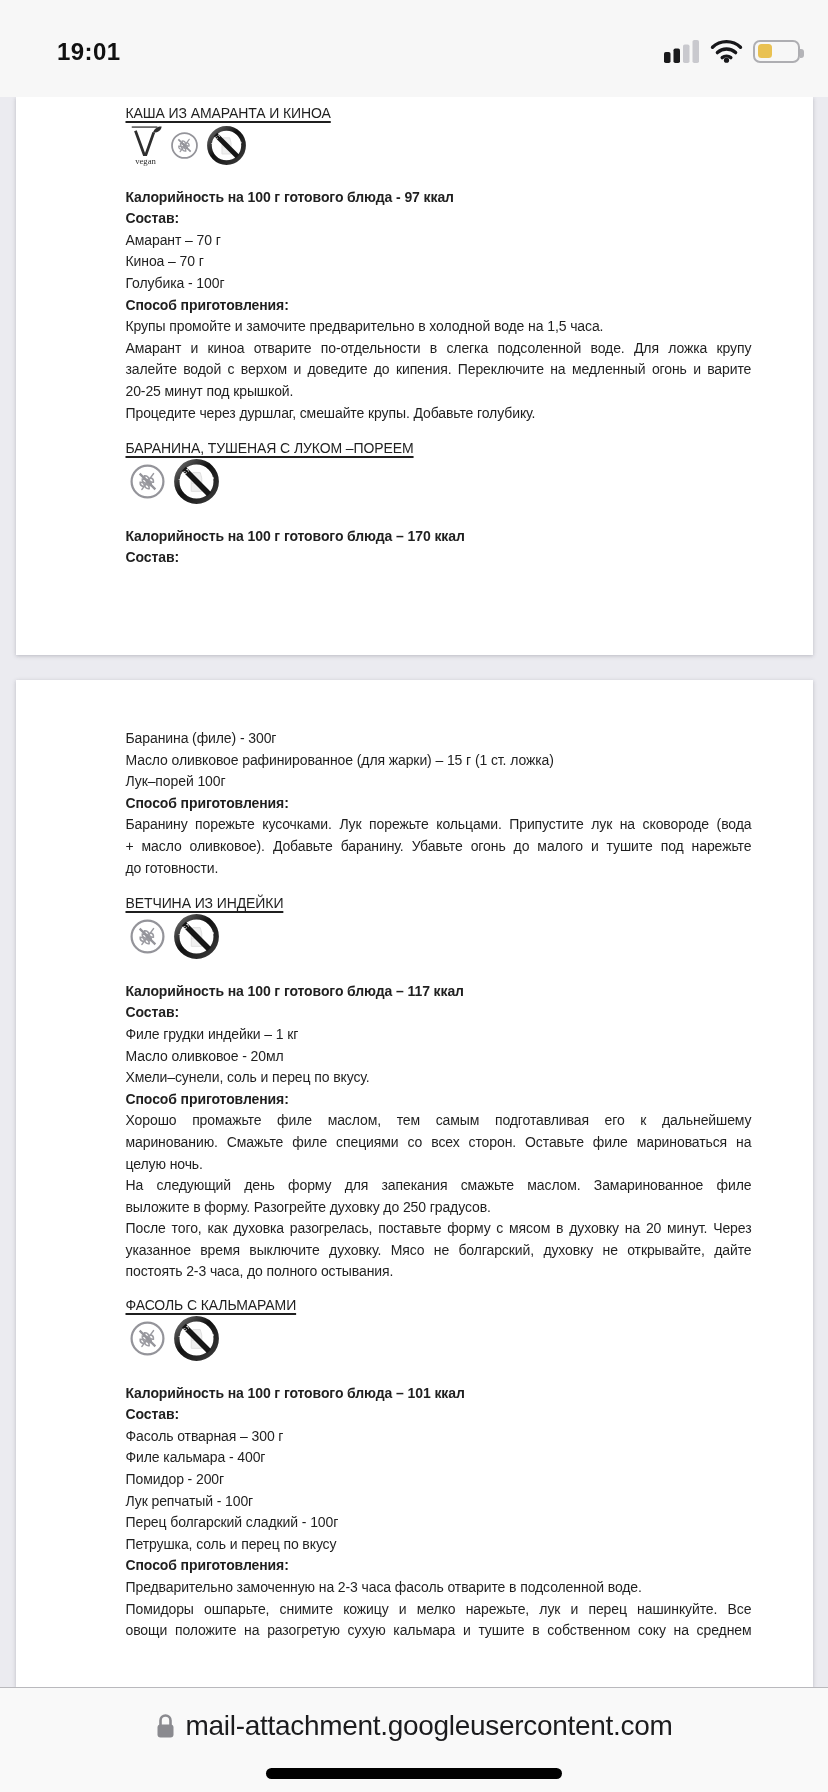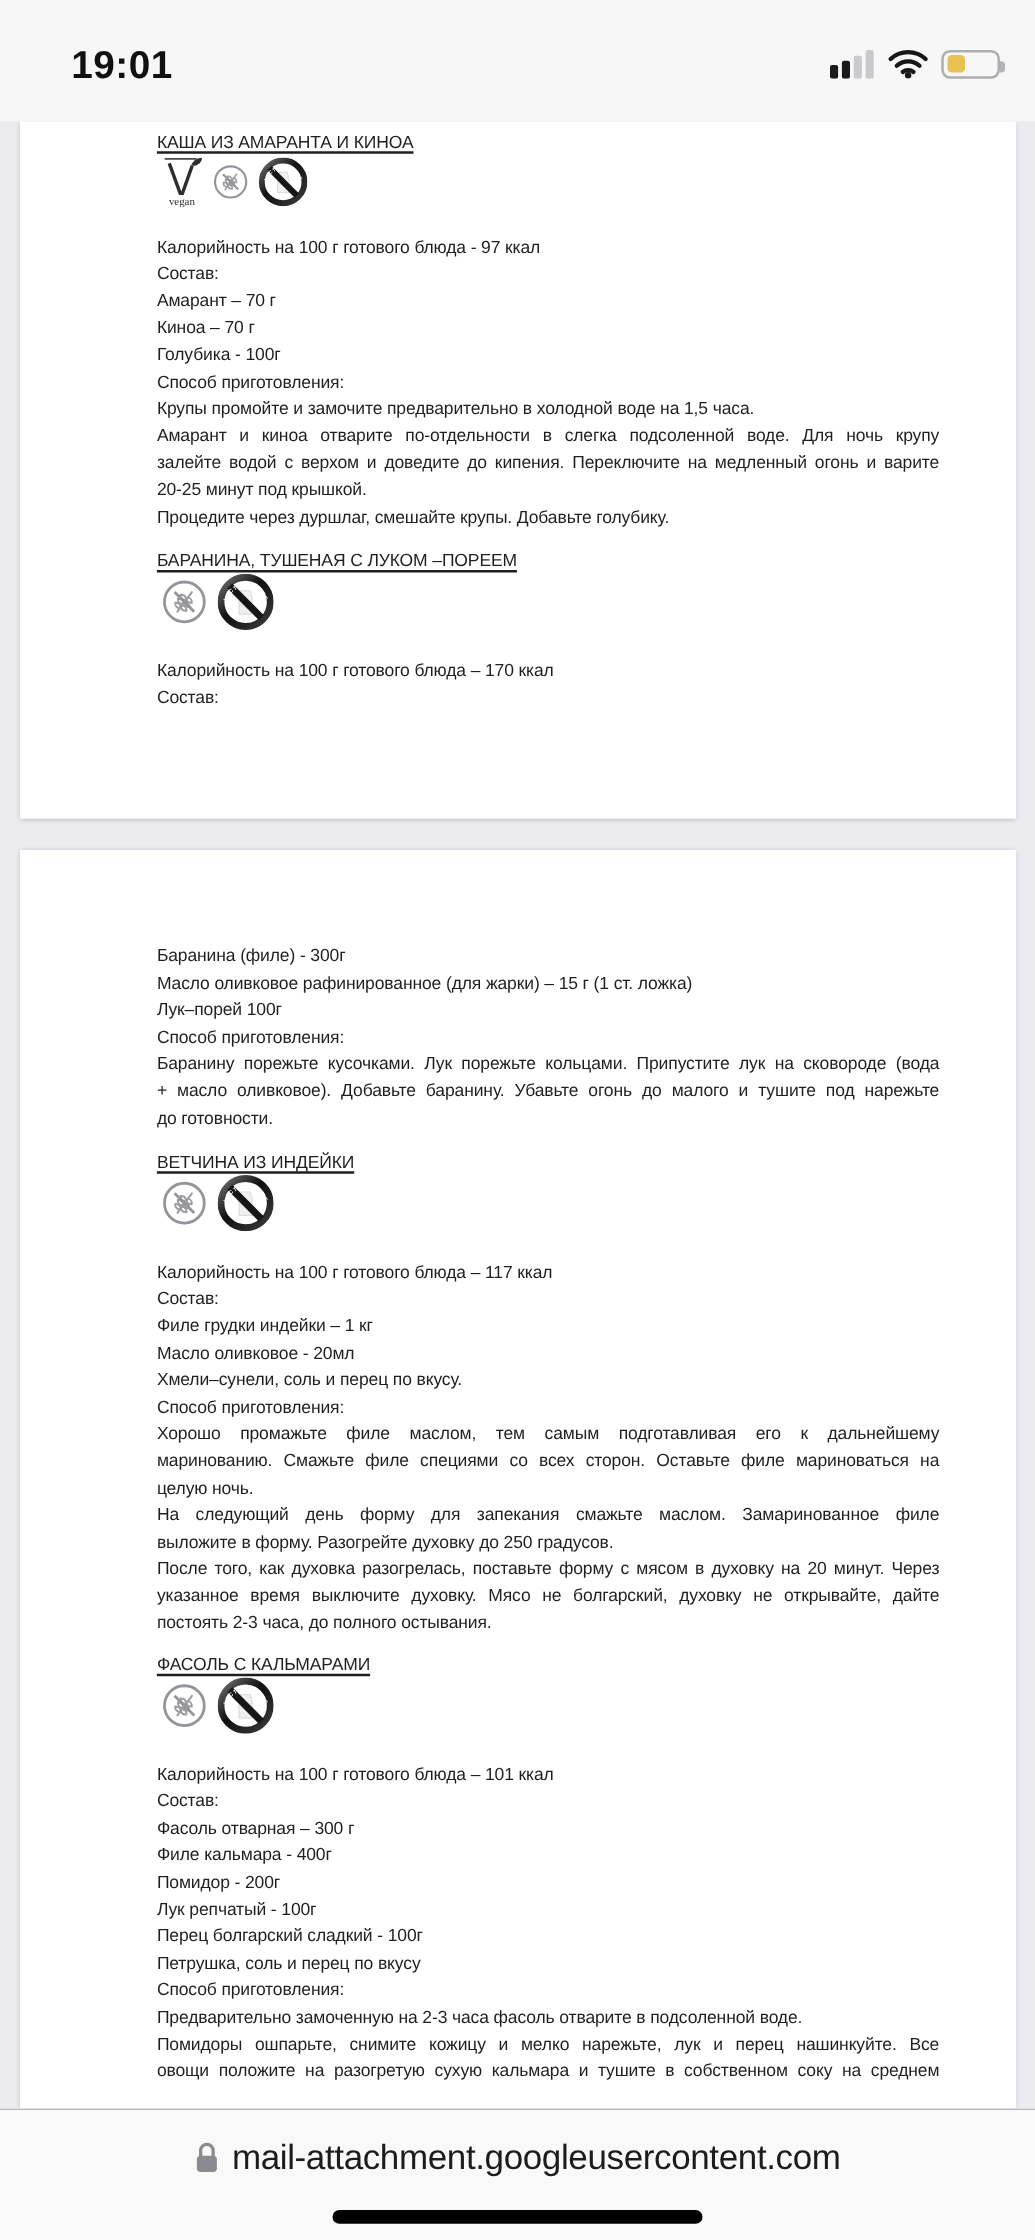--- a/index.html
+++ b/index.html
@@ -2,36 +2,36 @@
 <html><head>
 <meta charset="utf-8">
 <style>
   * { margin:0; padding:0; box-sizing:border-box; }
   html,body { width:828px; height:1792px; overflow:hidden; }
   body { font-family:"Liberation Sans","DejaVu Sans",sans-serif; background:#ebebf0; }
   .screen { position:relative; width:828px; height:1792px; background:#ebebf0; overflow:hidden; }
 
   
   .status-bar { position:relative; height:97px; background:#f7f7f7; z-index:5; }
-  .time { position:absolute; left:57px; top:36px; font-size:31px; font-weight:600;
+  .time { position:absolute; left:57px; top:36px; font-size:24px; font-weight:600;
           letter-spacing:.4px; color:#111; line-height:31px; }
   .status-icons { position:absolute; right:28px; top:39px; display:flex; align-items:center; gap:10px; }
   .batt { position:relative; width:47px; height:23px; border:2px solid #aeaeb2; border-radius:7px; }
   .batt-fill { position:absolute; left:2.5px; top:2.5px; bottom:2.5px; width:14px; border-radius:3.5px; }
   .batt-tip { position:absolute; right:-6px; top:7px; width:4px; height:9px; border-radius:0 3px 3px 0; background:#b4b4b8; }
 
   
   .doc-area { position:absolute; top:97px; left:0; right:0; bottom:105px; background:#ebebf0; overflow:hidden; }
   .page { width:797px; margin:0 auto; background:#fff; overflow:hidden;
           box-shadow:0 1px 4px rgba(40,40,60,.25); padding:6px 61px 0 110px; }
   .page-1 { height:558px; }
-  .page-2 { height:1007px; margin-top:25px; padding-top:74px; }
+  .page-2 { height:1007px; margin-top:25px; padding-top:48px; }
 
   .ln { font-size:14px; line-height:21.6px; height:21.6px; color:#1f1f1f; white-space:nowrap; letter-spacing:-0.1px; }
-  .b  { font-weight:400; }
+  .b  { font-weight:700; }
   .hd { font-weight:400; text-decoration:underline; text-decoration-thickness:1.6px; text-underline-offset:3px; }
   .j  { display:flex; justify-content:space-between; }
   .gap { width:100%; }
 
   .icons-row { display:flex; align-items:center; gap:8px; height:44px; margin-left:3px; }
   .icons-row.compact { height:42px; }
   .icon { display:flex; align-items:center; }
   .icon svg { display:block; }
   .icons-row .icon-gluten svg  { width:37px; height:37px; }
   .icons-row .icon-lactose svg { width:45px; height:45px; }
@@ -140,21 +140,21 @@
             <span>Амарант</span>
             <span>и</span>
             <span>киноа</span>
             <span>отварите</span>
             <span>по-отдельности</span>
             <span>в</span>
             <span>слегка</span>
             <span>подсоленной</span>
             <span>воде.</span>
             <span>Для</span>
-            <span>ночь</span>
+            <span>ложка</span>
             <span>крупу</span>
           </div>
           <div class="ln j">
             <span>залейте</span>
             <span>водой</span>
             <span>с</span>
             <span>верхом</span>
             <span>и</span>
             <span>доведите</span>
             <span>до</span>

